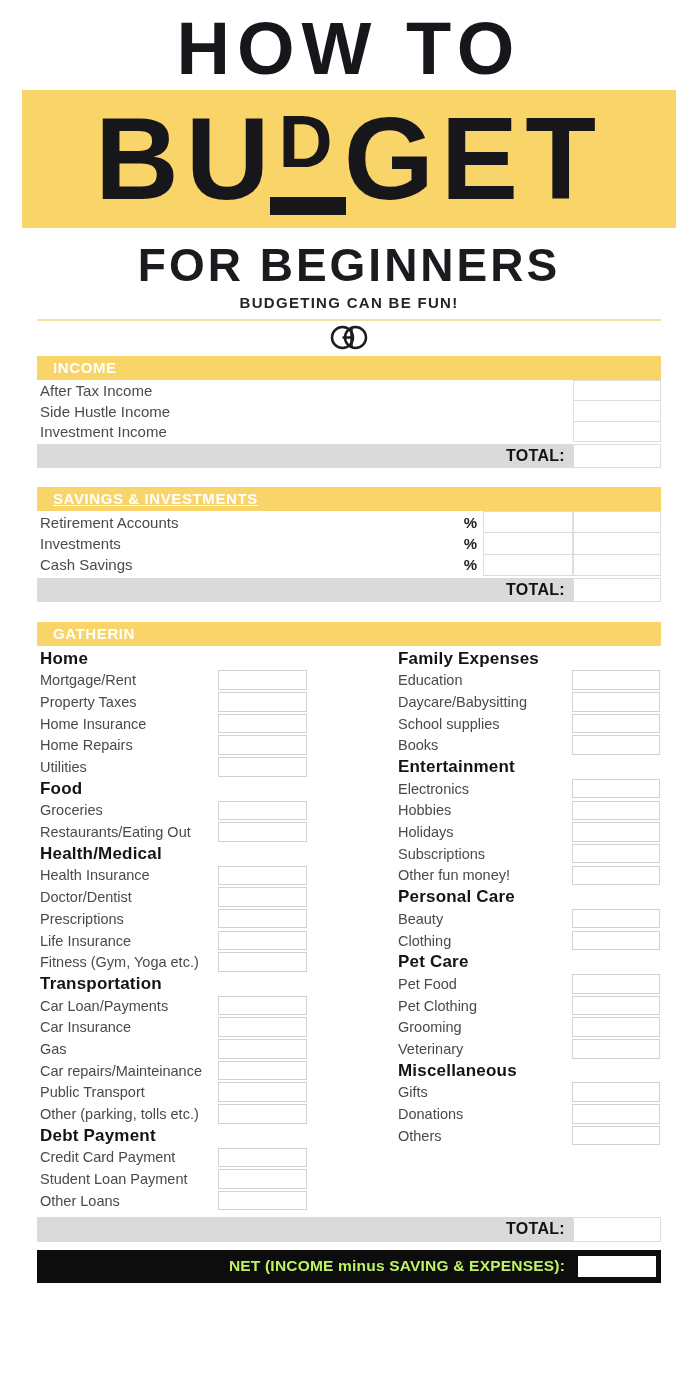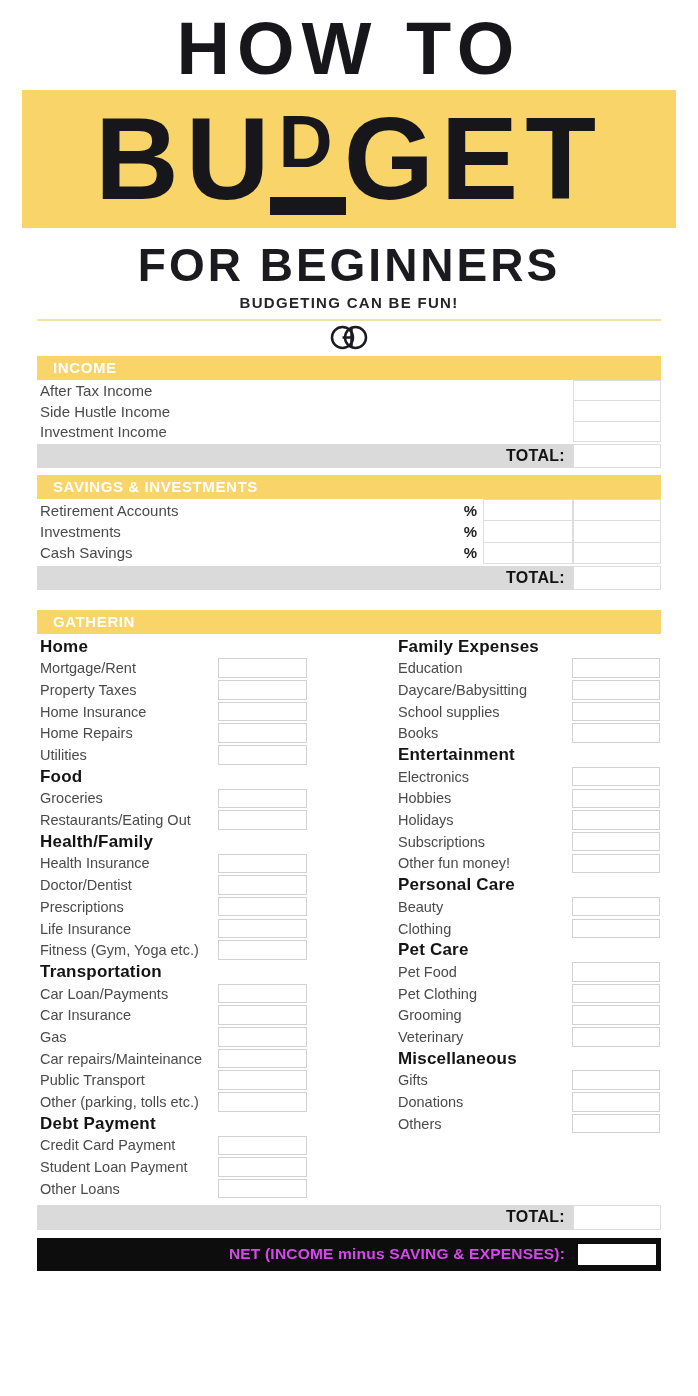--- a/index.html
+++ b/index.html
@@ -41,39 +41,39 @@
   .srow{display:flex;height:22.2px;align-items:center;}
   .irow+.irow,.srow+.srow{margin-top:-1px;}
   .irow .lbl,.srow .lbl{font-size:15px;color:var(--label);}
   .irow .lbl{flex:1;padding-left:3px;}
   .lblwrap{flex:1;display:flex;justify-content:space-between;align-items:center;
            padding-left:3px;padding-right:6px;}
   .pct{font-weight:bold;font-size:15px;color:#222;}
   .trow{display:flex;height:24px;margin-top:2px;}
   .trow .gray{flex:1;background:var(--gray);display:flex;align-items:center;justify-content:flex-end;
               font-weight:bold;font-size:16px;color:#121212;padding-right:8px;letter-spacing:.3px;}
-  .mt17{margin-top:7px;} .mt20{margin-top:20px;}
+  .mt17{margin-top:19px;text-decoration:underline;} .mt20{margin-top:20px;}
 
   
   .cols{display:flex;margin-top:2px;}
   .colL{width:340px;}
   .colR{flex:1;}
   .erow{position:relative;height:21.7px;display:flex;align-items:center;}
   .colL .erow{padding-left:3px;}
   .colR .erow{padding-left:21px;}
   .erow .lbl{font-size:14.5px;color:var(--label);}
   .erow.cat .lbl{font-size:17px;font-weight:bold;color:#141414;letter-spacing:.2px;}
   .ebox{position:absolute;top:1px;height:19.5px;border:1px solid var(--box-border);background:#fff;}
   .colL .ebox{left:181px;width:89px;}
   .colR .ebox{left:195px;width:88px;}
   .exp-total{margin-top:5px;height:25px;}
 
   
   .net{display:flex;height:33px;background:var(--net-black);margin-top:8px;align-items:center;}
-  .net .lbl{flex:1;text-align:right;color:#d946ef;font-weight:bold;font-size:15.5px;
+  .net .lbl{flex:1;text-align:right;color:#bef264;font-weight:bold;font-size:15.5px;
             letter-spacing:.2px;padding-right:10px;white-space:nowrap;}
   .net .nbox{width:84px;height:27px;background:#fff;border:3px solid var(--net-black);margin-right:2px;}
 
   
   .brand{text-align:center;margin-top:13px;color:#202024;}
   .brand .l1{font-size:18px;line-height:20px;letter-spacing:3px;}
   .brand .l2{font-size:29px;line-height:31px;letter-spacing:2px;}
   .flip{display:inline-block;transform:scaleX(-1);}
   .small-r{font-size:18px;border-bottom:2px solid #202024;vertical-align:5px;padding:0 1px;margin:0 2px 0 1px;}
   .headline{text-align:center;font-weight:bold;font-size:37px;line-height:37px;margin-top:6px;
@@ -190,21 +190,21 @@
           </div>
           <div class="erow">
             <span class="lbl">Groceries</span>
             <div class="ebox"></div>
           </div>
           <div class="erow">
             <span class="lbl">Restaurants/Eating Out</span>
             <div class="ebox"></div>
           </div>
           <div class="erow cat">
-            <span class="lbl">Health/Family</span>
+            <span class="lbl">Health/Medical</span>
           </div>
           <div class="erow">
             <span class="lbl">Health Insurance</span>
             <div class="ebox"></div>
           </div>
           <div class="erow">
             <span class="lbl">Doctor/Dentist</span>
             <div class="ebox"></div>
           </div>
           <div class="erow">

